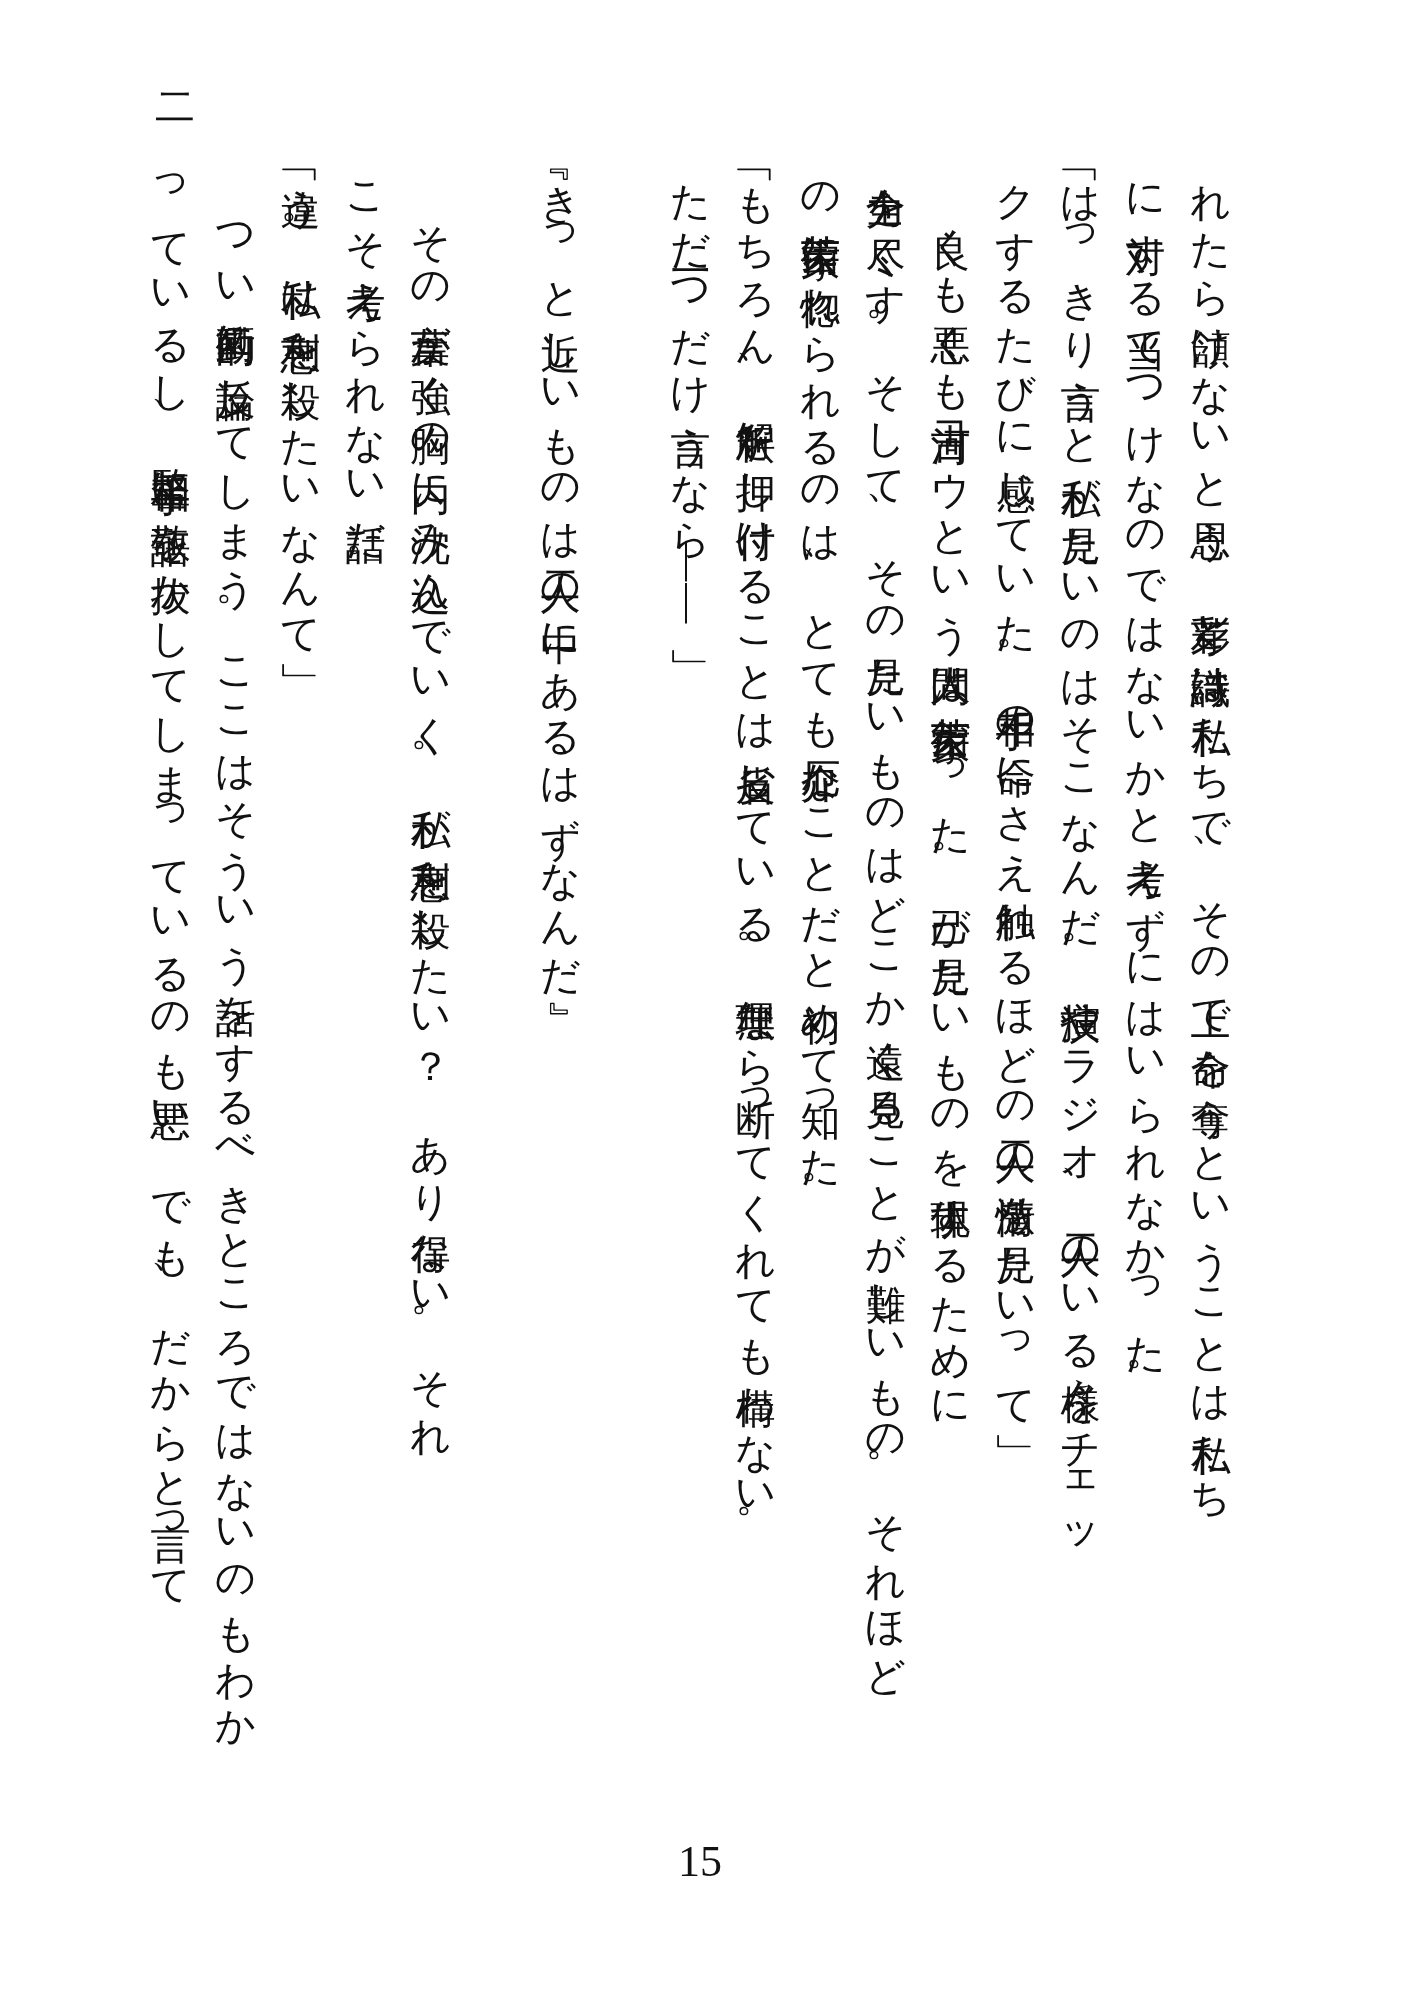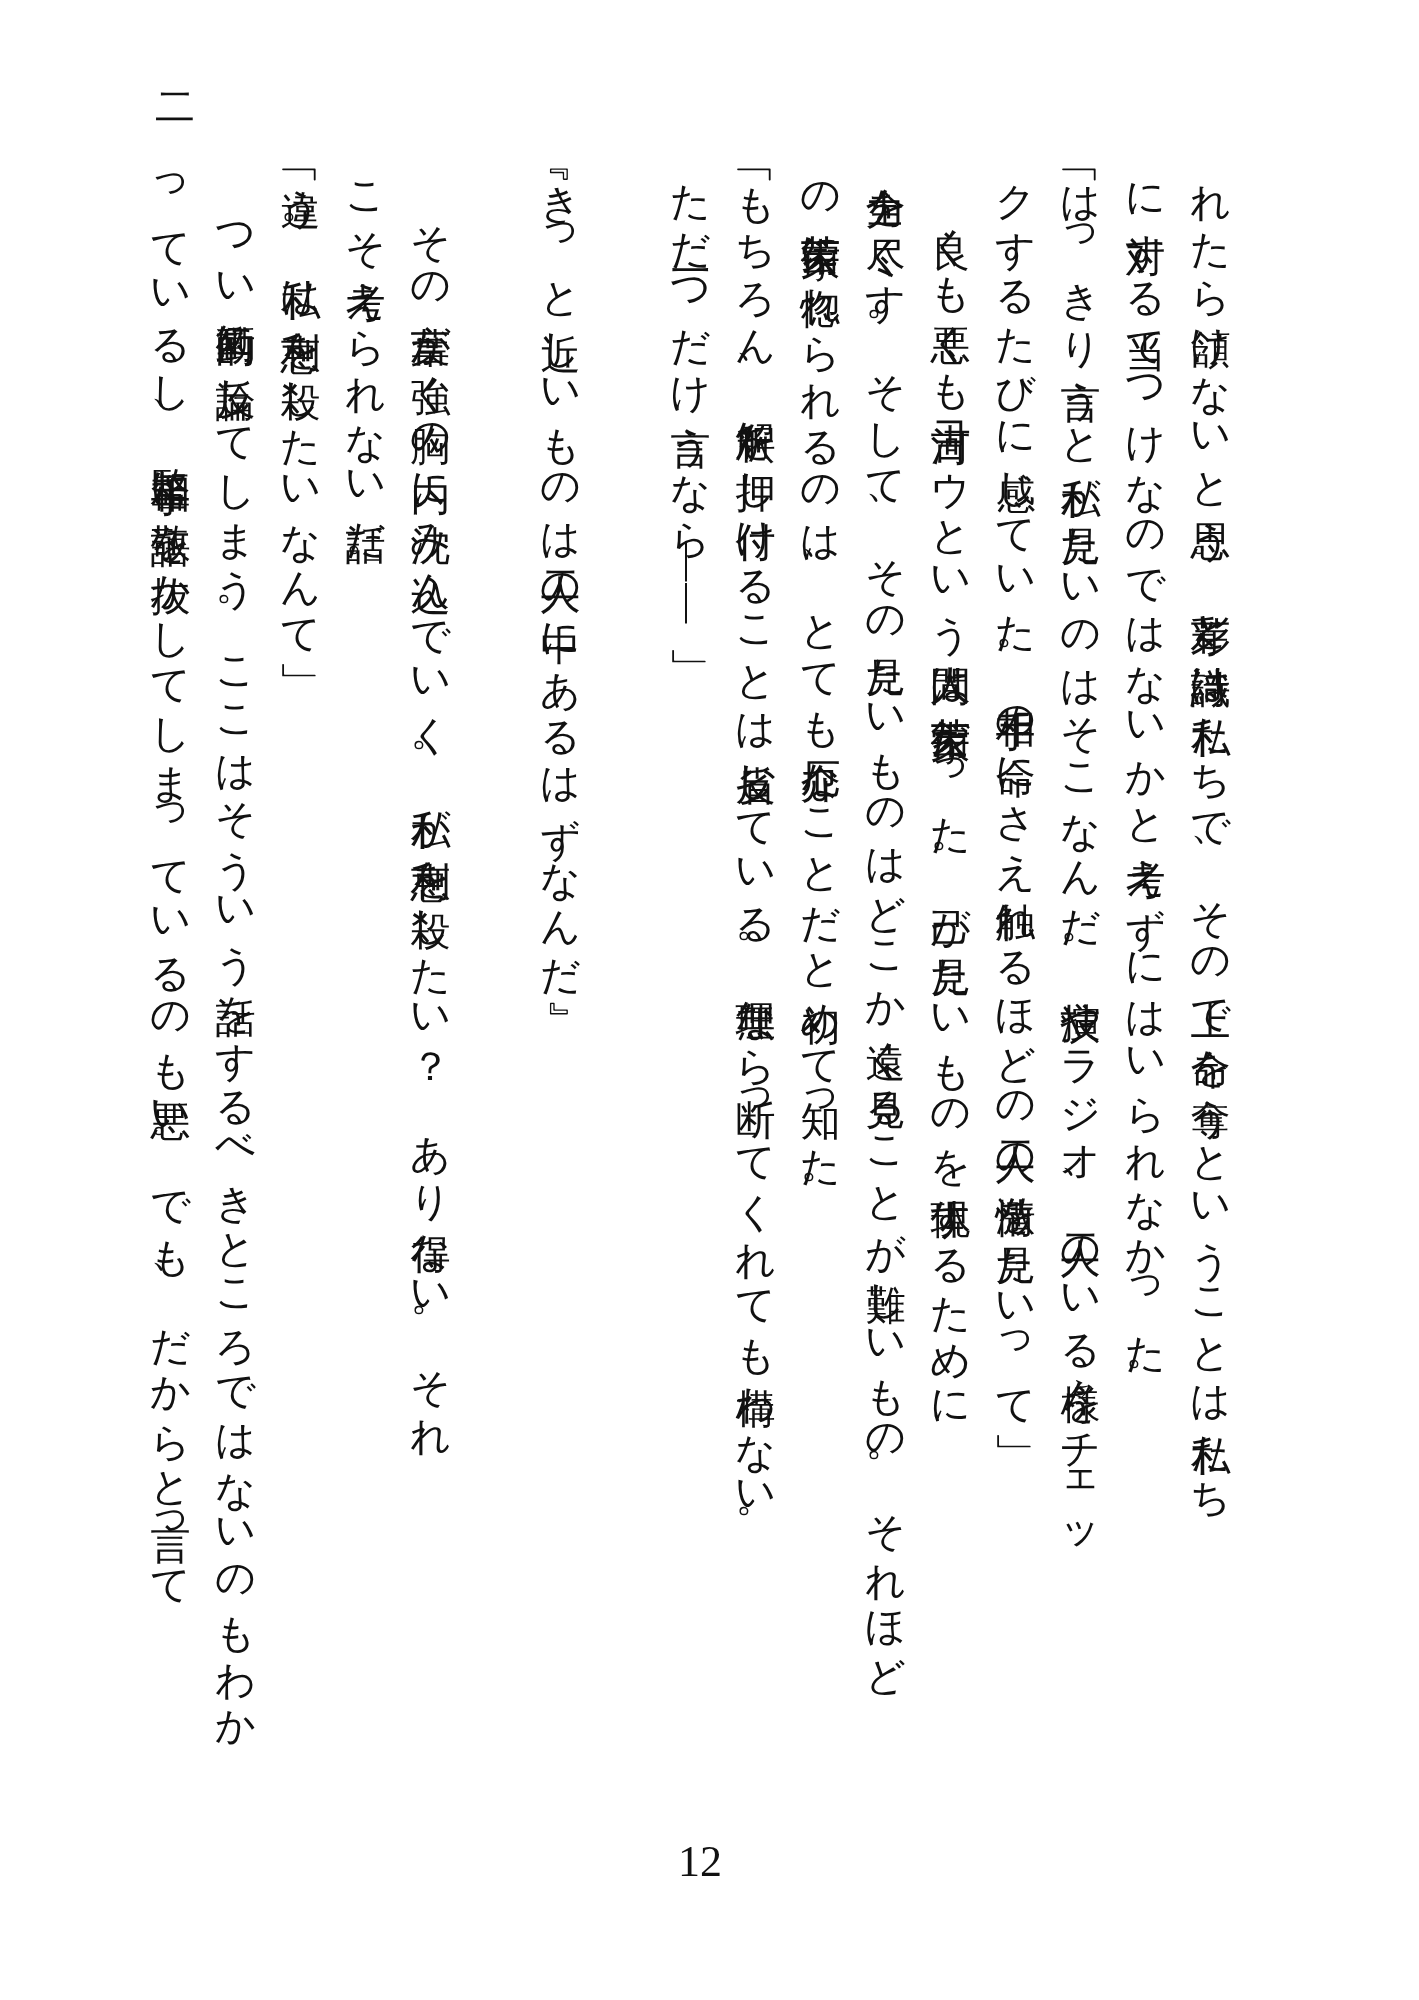--- a/index.html
+++ b/index.html
@@ -72,14 +72,14 @@
       <div class="text-line"></div>
       <div class="text-line">『きっと近しいものは二人の中にあるはずなんだ』</div>
       <div class="text-line"></div>
       <div class="text-line">　その言葉が強く胸の内に沈み込んでいく。私が利恵を殺したい？　あり得ない。それ</div>
       <div class="text-line">こそ考えられない話だ。</div>
       <div class="text-line">「違う。私は利恵を殺したいなんて」</div>
       <div class="text-line">　つい衝動的に反論してしまう。ここはそういう話をするべきところではないのもわか</div>
       <div class="text-line">っているし、監督相手に敬語を抜かしてしまっているのも悪い。でも、だからと言って</div>
     </div>
 
-  <div class="page-number">12</div>
+  <div class="page-number">15</div>
 </div>
 
 </body></html>

